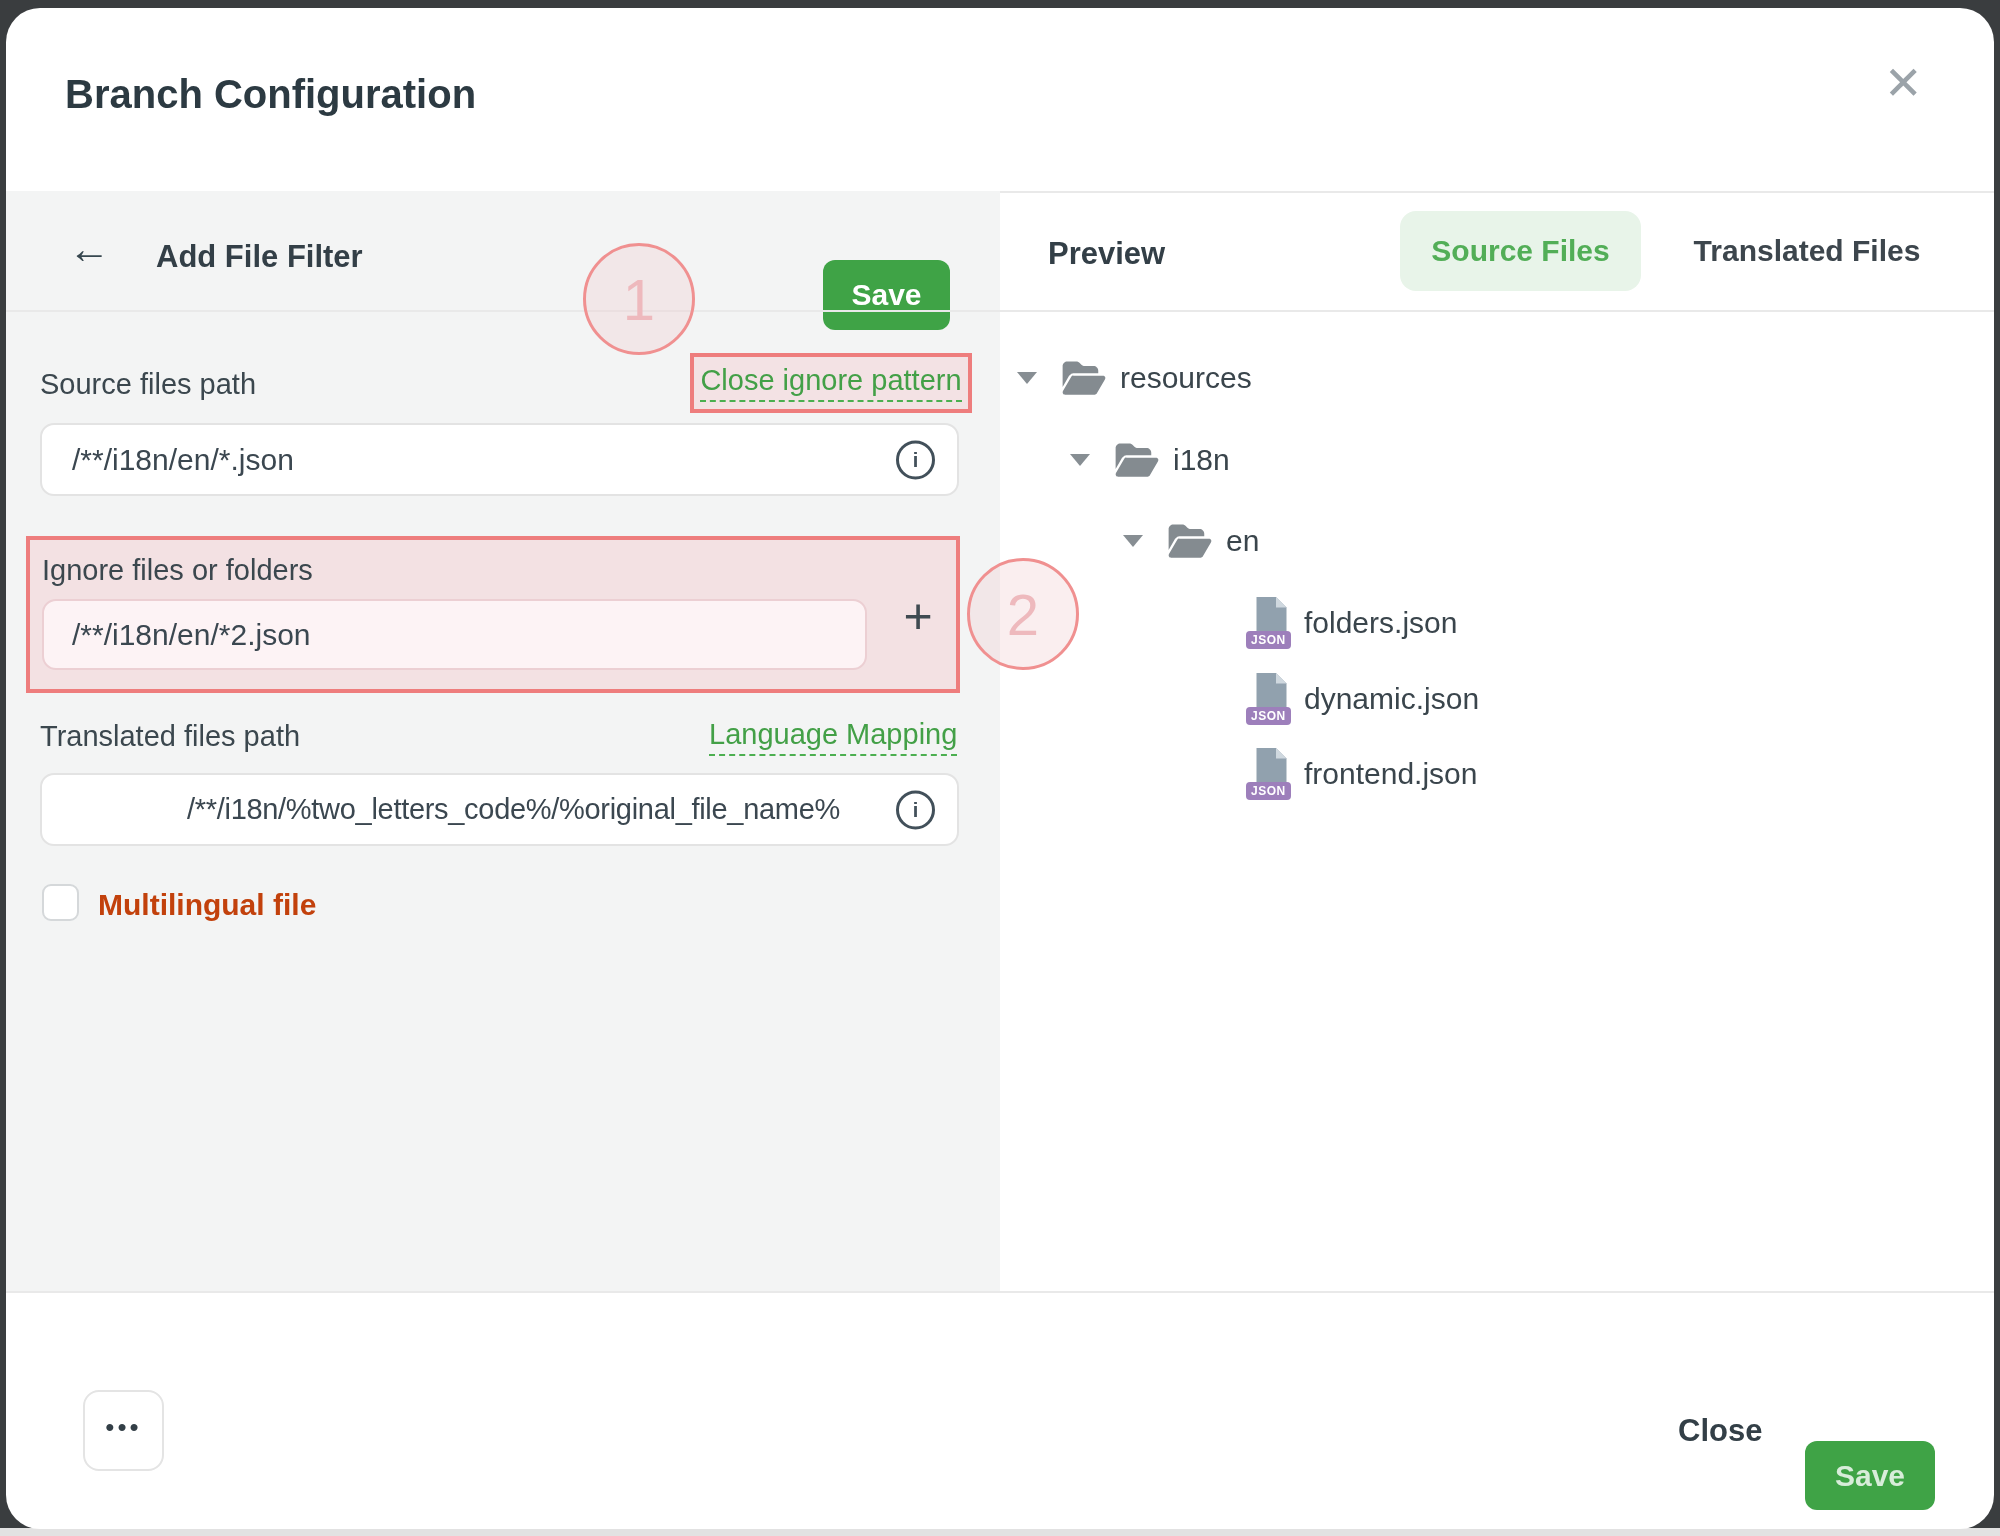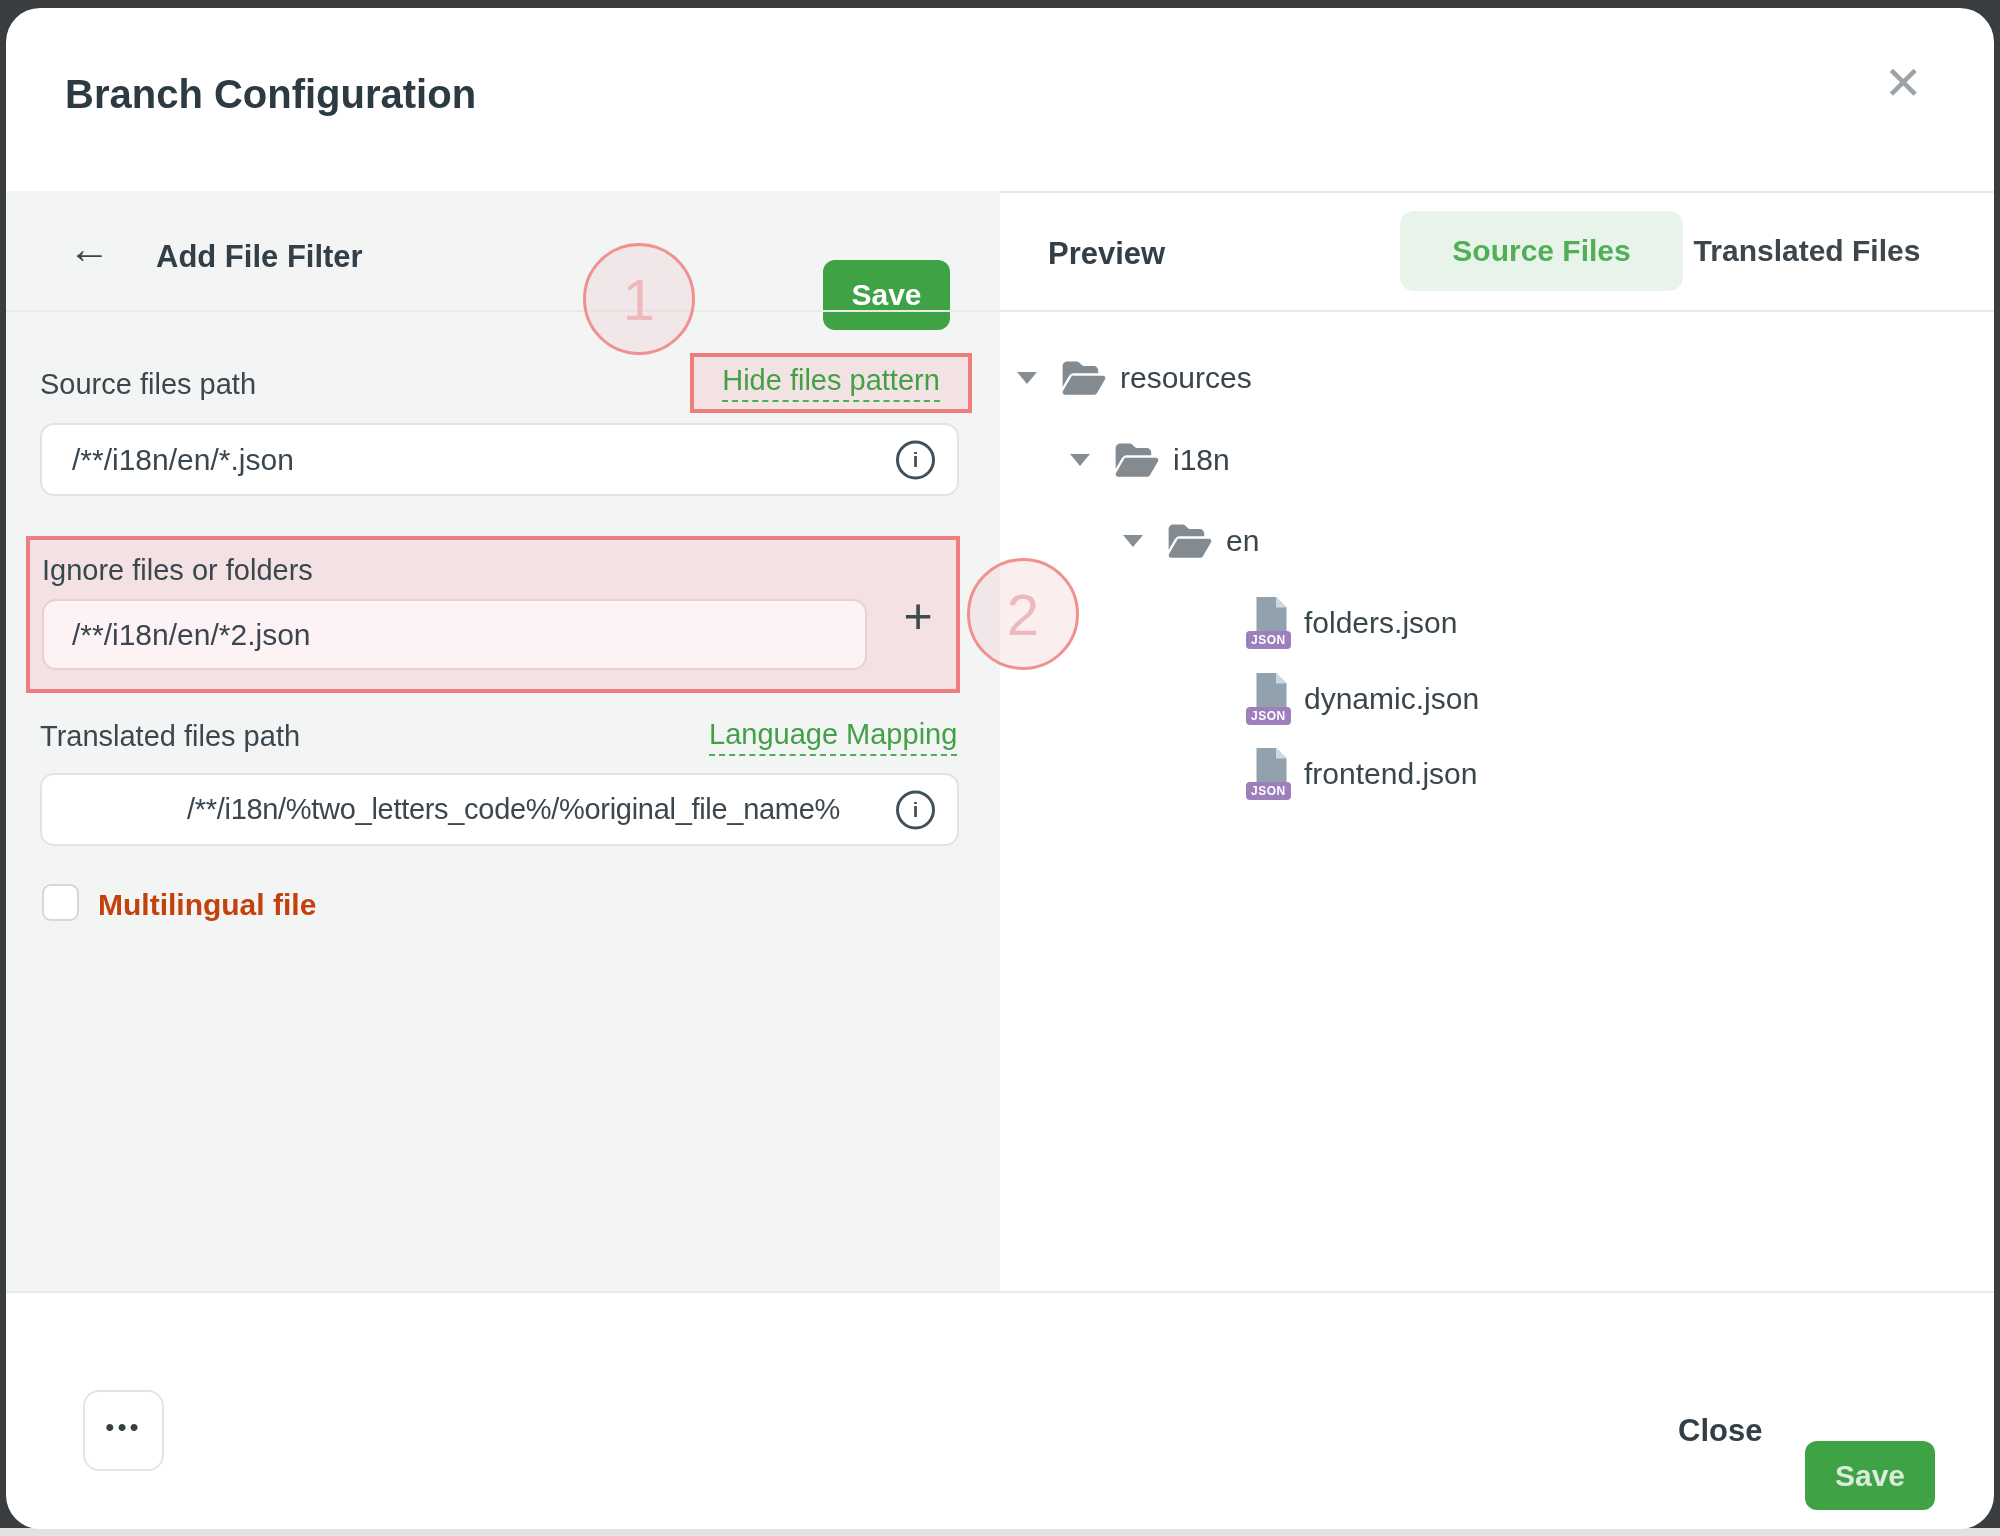--- a/index.html
+++ b/index.html
@@ -33,21 +33,21 @@
   .plus-btn{position:absolute;left:860px;top:44px;width:56px;height:64px;display:flex;align-items:center;justify-content:center;
             font-size:50px;font-weight:300;color:#3f4a51;cursor:pointer;}
   .annot{position:absolute;width:106px;height:106px;border-radius:50%;border:3px solid #f09090;
          background:rgba(242,205,209,0.35);display:flex;align-items:center;justify-content:center;
          font-size:58px;color:#eeb9bd;z-index:10;}
   .checkbox{position:absolute;left:36px;top:876px;width:37px;height:37px;background:#fff;border:2px solid #d5d8da;
             border-radius:9px;box-sizing:border-box;cursor:pointer;}
   .preview-title{position:absolute;left:1042px;top:228px;font-size:31px;font-weight:600;color:#333f47;}
   .tab{position:absolute;top:203px;height:80px;border-radius:16px;display:flex;align-items:center;justify-content:center;
        font-size:30px;font-weight:600;cursor:pointer;}
-  .tab-active{left:1394px;width:283px;background:#e8f4e9;color:#52ae57;border-radius:14px;}
+  .tab-active{left:1394px;width:241px;background:#e8f4e9;color:#52ae57;}
   .tab-idle{left:1654px;width:294px;color:#3d464d;}
   .tree-row{position:absolute;display:flex;align-items:center;cursor:pointer;}
   .caret{width:0;height:0;border-left:10px solid transparent;border-right:10px solid transparent;
          border-top:12px solid #878e93;margin-right:0;}
   .tree-label{font-size:30px;color:#3a454c;white-space:nowrap;}
   .folder-ic{display:inline-block;}
   .json-ic{position:relative;width:48px;height:52px;display:inline-block;}
   .json-badge{position:absolute;left:0;bottom:0;background:#9d7fbb;color:#fff;font-size:12px;font-weight:700;
               padding:2px 5px;border-radius:4px;letter-spacing:0.5px;}
   .more-btn{position:absolute;left:77px;top:1382px;width:81px;height:81px;background:#fff;border:2px solid #e4e4e4;
@@ -74,21 +74,21 @@
     <span class="back-arrow">←</span>
     <div class="subhead">Add File Filter</div>
     <button class="btn-green save-left">Save</button>
 
     <div class="annot" style="left:577px;top:235px;">
       <span>1</span>
     </div>
 
     <div class="lbl" style="left:34px;top:360px;">Source files path</div>
     <div class="hide-box">
-      <span class="green-link">Hide files pattern</span>
+      <span class="green-link">Close ignore pattern</span>
     </div>
     <div class="inp" style="left:34px;top:415px;width:919px;height:73px;">
       <span>/**/i18n/en/*.json</span>
       <span class="info-ic">i</span>
     </div>
 
     <div class="ignore-box">
       <div class="lbl" style="left:12px;top:14px;">Ignore files or folders</div>
       <div class="ignore-inp">
         <span>/**/i18n/en/*2.json</span>

